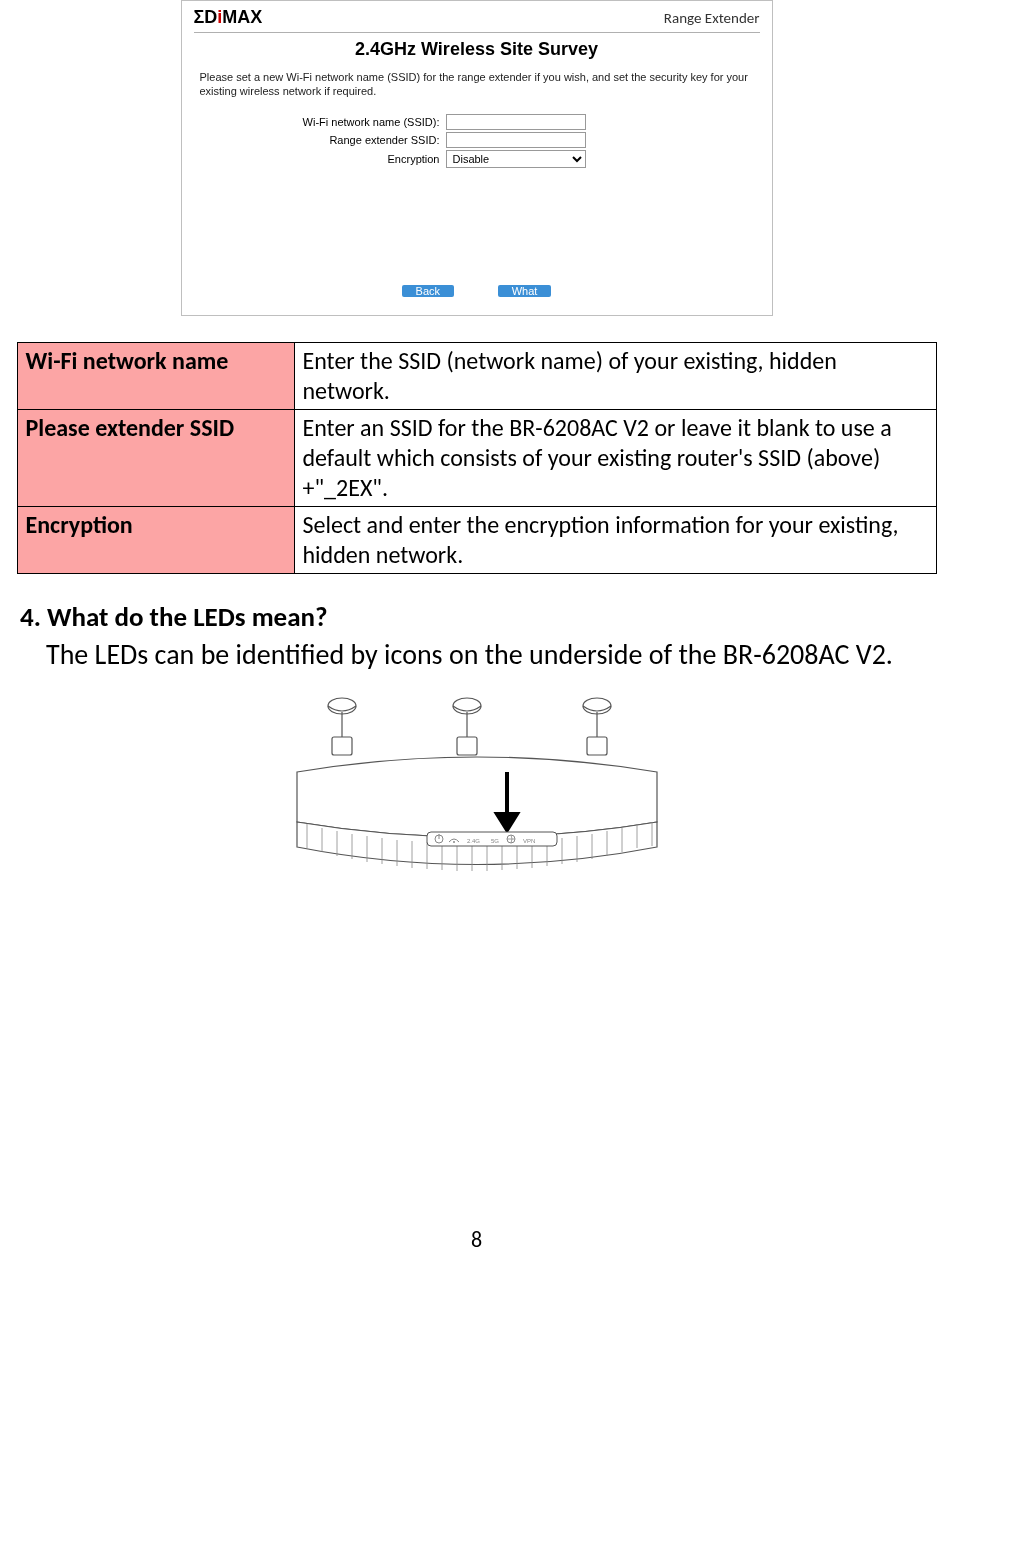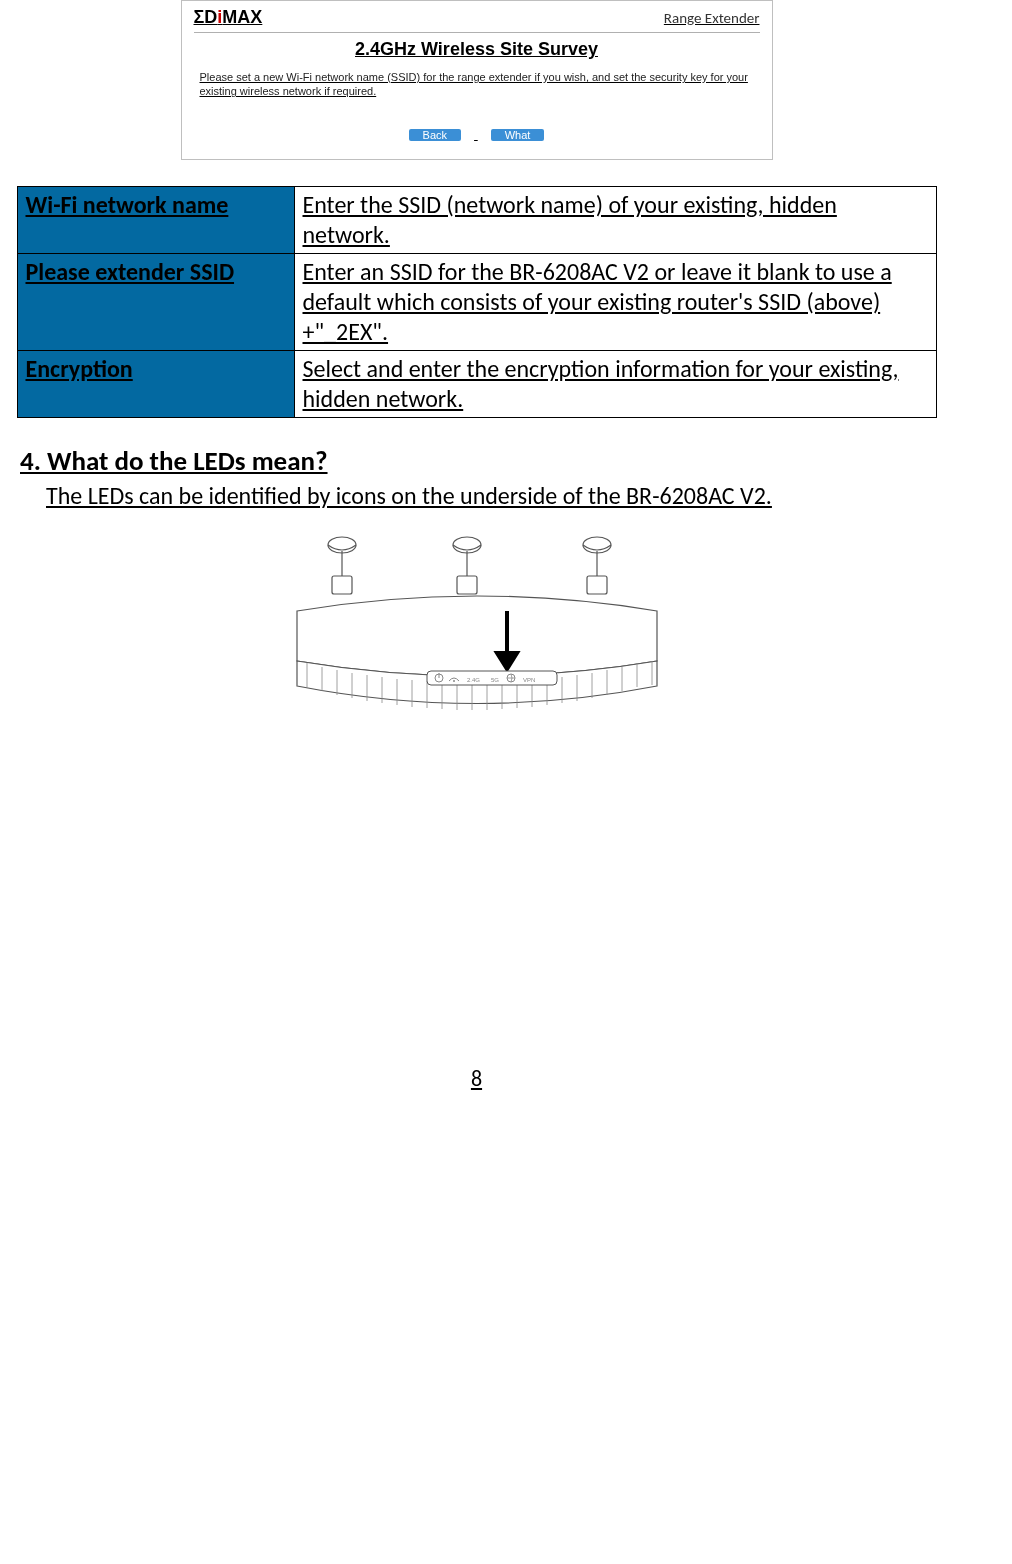--- a/index.html
+++ b/index.html
@@ -7,21 +7,20 @@
     padding: 0;
     background: #fff;
     font-family: Calibri, Arial, sans-serif;
     color: #000;
     width: 1012px;
   }
   .page {
     width: 953px;
     padding: 0 0 40px 0;
     box-sizing: border-box;
-    text-decoration: underline;
   }
   
   .screenshot-wrap {
     width: 590px;
     margin: 0 auto;
     border: 1px solid #bfbfbf;
     background: #fff;
     padding: 0;
   }
   .ss-top {
@@ -99,55 +98,55 @@
     padding: 10px 0 16px 0;
   }
   .ss-btn {
     display: inline-block;
     background: #3b8fd6;
     color: #fff;
     font-size: 11px;
     font-family: Arial, sans-serif;
     border: none;
     padding: 0 14px;
-    margin: 0 13px;
+    margin: 0 20px;
     border-radius: 2px;
     min-width: 38px;
   }
   
   .desc-table {
     border-collapse: collapse;
     margin: 26px auto 0 auto;
     width: 920px;
     font-size: 24px;
   }
   .desc-table td {
     border: 1px solid #000;
     padding: 3px 8px;
     vertical-align: top;
     line-height: 1.25;
   }
   .desc-table td.head {
-    background: #0369a1;
+    background: #fca5a5;
     font-weight: bold;
     width: 260px;
     font-family: Calibri, Arial, sans-serif;
   }
   .desc-table td.body {
     font-family: Calibri, Arial, sans-serif;
   }
   
   .sect-heading {
     font-weight: bold;
     font-size: 27px;
     font-family: Calibri, Arial, sans-serif;
     margin: 26px 0 4px 20px;
   }
   .sect-text {
-    font-size: 24px;
+    font-size: 28px;
     font-family: Calibri, Arial, sans-serif;
     margin: 2px 40px 0 46px;
     line-height: 1.25;
   }
   
   .device-wrap {
     width: 420px;
     margin: 10px auto 0 auto;
     text-align: center;
   }
@@ -171,20 +170,36 @@
   <div class="screenshot-wrap">
     <div class="ss-top">
       <div class="logo">
         <span class="sigma">ΣD</span><span class="i-dot">i</span><span>MAX</span>
       </div>
       <div class="mode-label">Range Extender</div>
     </div>
     <hr class="ss-hr">
     <div class="ss-title">2.4GHz  Wireless Site Survey</div>
     <div class="ss-instruction">Please set a new Wi-Fi network name (SSID) for the range extender if you wish, and set the security key for your existing wireless network if required.</div>
+    <div class="form-rows">
+      <div class="form-row">
+        <div class="form-label">Wi-Fi network name (SSID):</div>
+        <input class="form-input" type="text" style="">
+      </div>
+      <div class="form-row">
+        <div class="form-label">Range extender SSID:</div>
+        <input class="form-input" type="text" style="">
+      </div>
+      <div class="form-row">
+        <div class="form-label">Encryption</div>
+        <select class="form-select">
+          <option>Disable</option>
+        </select>
+      </div>
+    </div>
     <div class="ss-buttons">
       <button class="ss-btn">Back</button>
       <button class="ss-btn">What</button>
     </div>
   </div>
 
   <table class="desc-table">
     <tbody>
         <tr>
       <td class="head">Wi-Fi network name</td>

